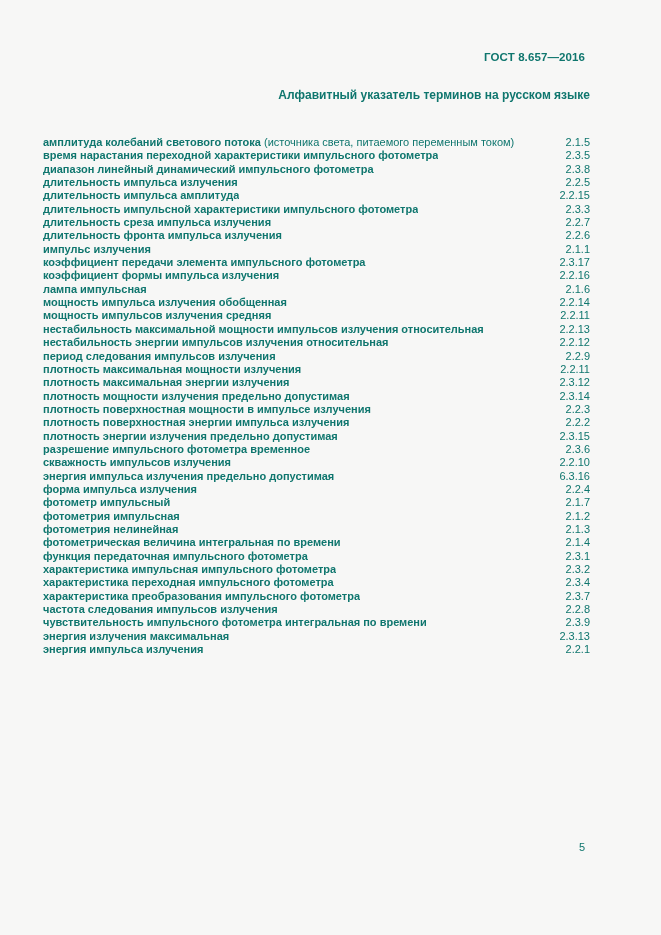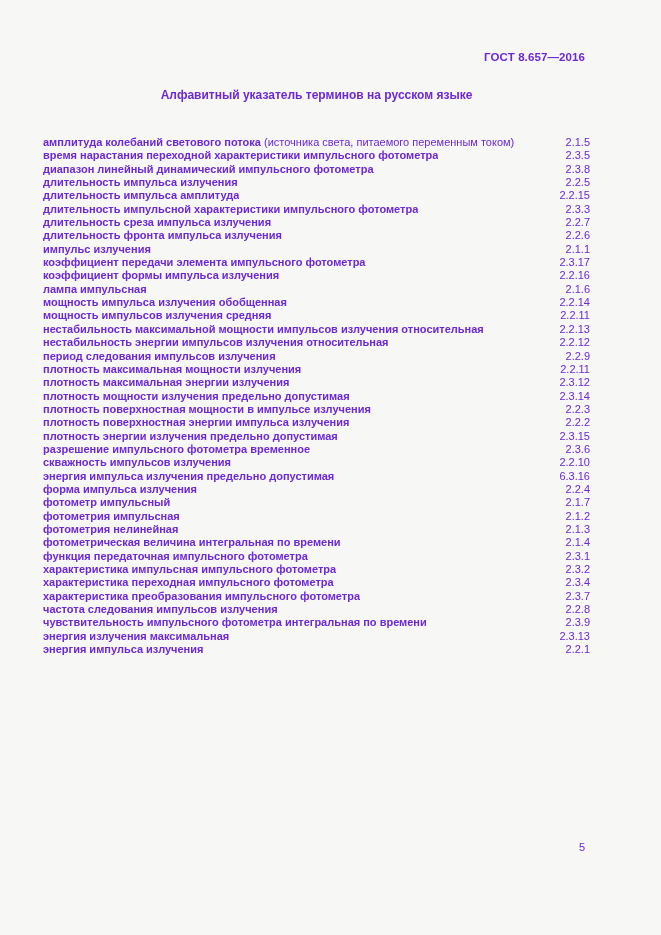--- a/index.html
+++ b/index.html
@@ -6,36 +6,36 @@
     margin: 0;
     padding: 0;
     background: #e9e9e9;
   }
   .page {
     position: relative;
     width: 661px;
     height: 935px;
     background: #f7f7f6;
     font-family: "Liberation Sans", "DejaVu Sans", sans-serif;
-    color: #6d28d9;
+    color: #0f766e;
     overflow: hidden;
     box-sizing: border-box;
     padding: 51px 71px 0 43px;
   }
   .doc-header {
     text-align: right;
     font-size: 11.5px;
     font-weight: bold;
     line-height: 13px;
     padding-right: 5px;
     letter-spacing: 0.1px;
   }
   .doc-title {
     margin: 24px 0 16px 0;
-    text-align: center;
+    text-align: right;
     font-size: 12px;
     font-weight: bold;
     line-height: 14px;
   }
   .index-list {
     margin-top: 34px;
   }
   .index-row {
     display: flex;
     justify-content: space-between;

